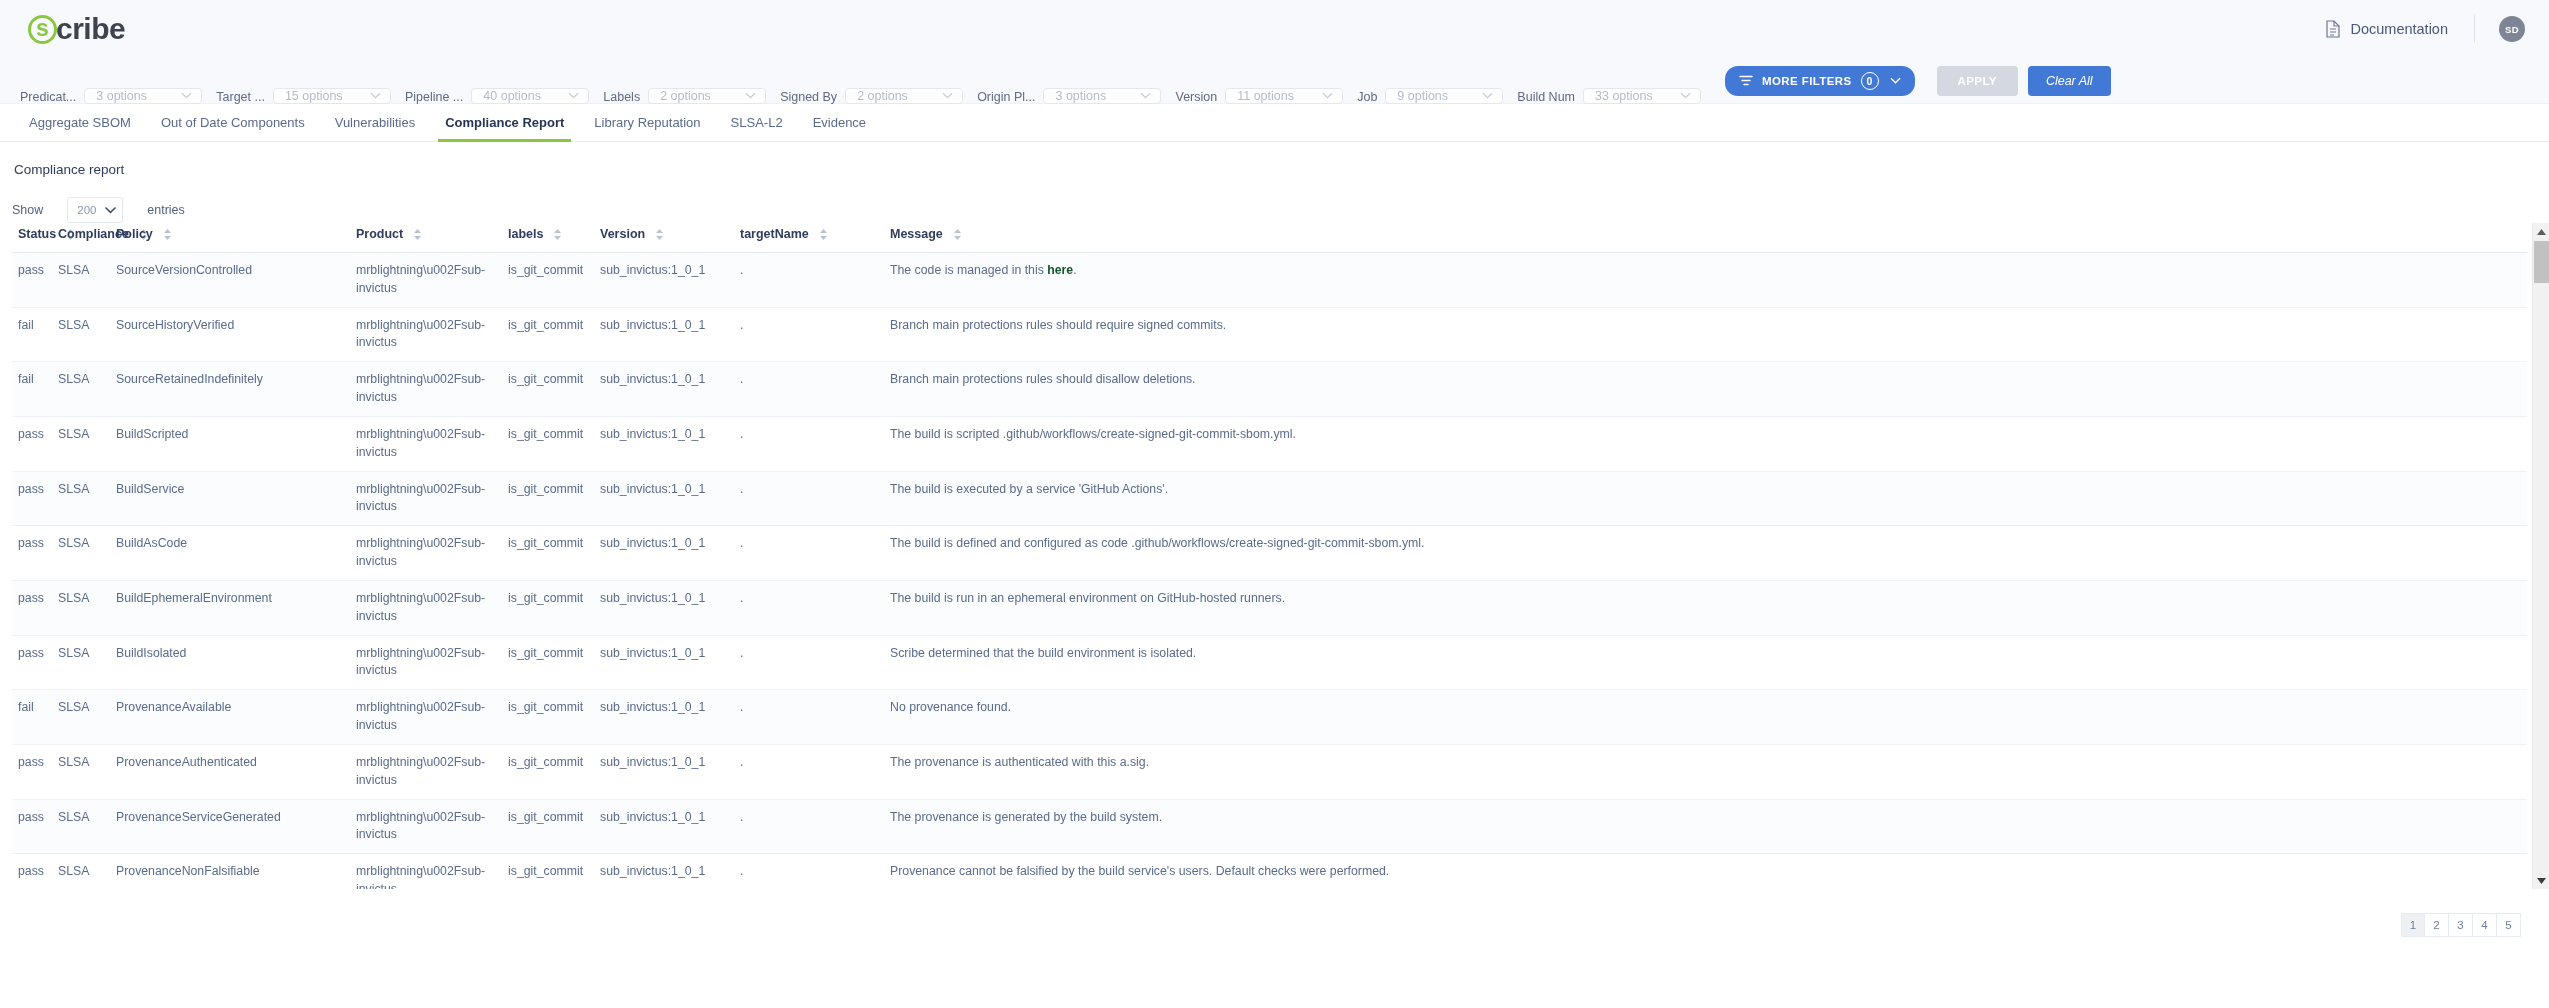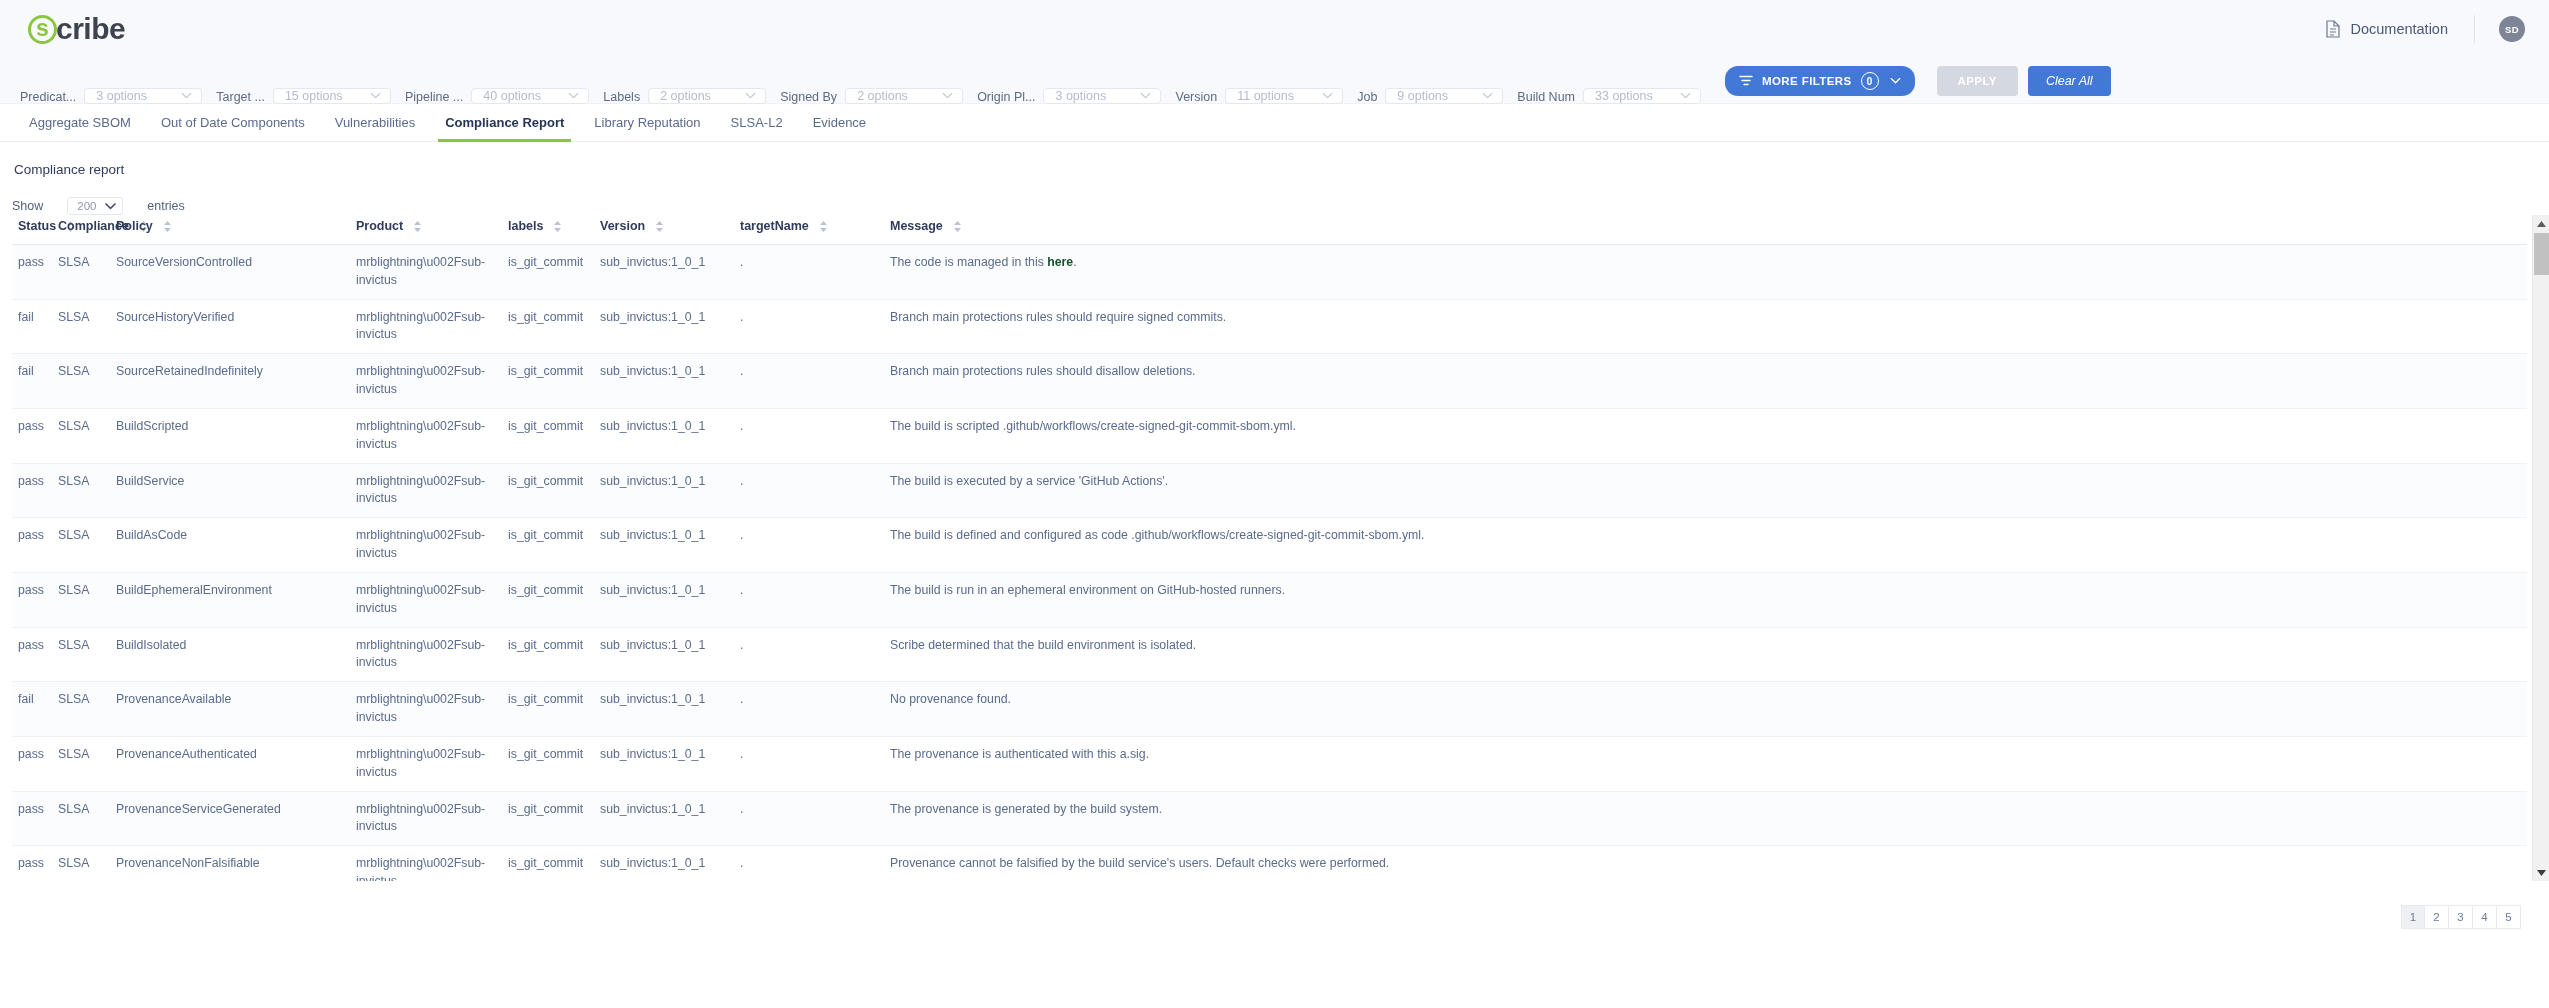--- a/index.html
+++ b/index.html
@@ -132,21 +132,21 @@
   .panel-title {
     font-size: 13.5px; color: #2f3c5c;
     padding-left: 14px; margin-bottom: 20px;
   }
   .show-entries {
     display: flex; align-items: center; gap: 24px;
     padding-left: 12px; 
     font-size: 12.5px; color: #53617f;
   }
   .entries-select {
-    height: 18px; min-width: 56px;
+    height: 26px; min-width: 56px;
     border: 1px solid #e2e7f0; border-radius: 3px;
     background: #ffffff;
     display: flex; align-items: center; justify-content: space-between;
     padding: 0 5px 0 9px; font-size: 11.5px; color: #8d98ae;
     cursor: pointer;
   }
   .entries-select .chev { margin-left: 6px; width: 13px; height: 8px; }
 
   
   .table-wrap { position: relative; padding-left: 12px; padding-right: 22px; }

